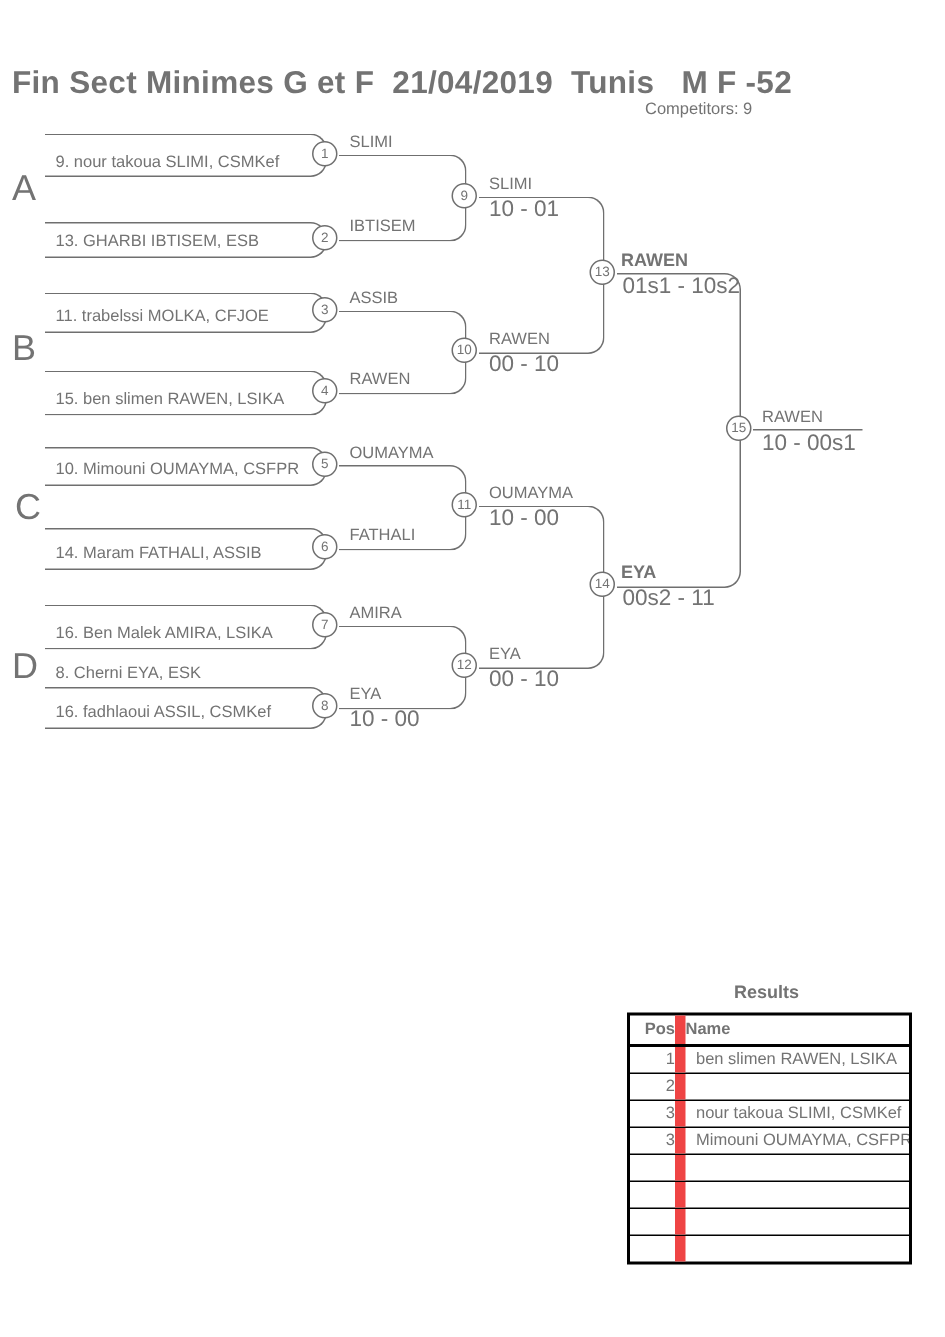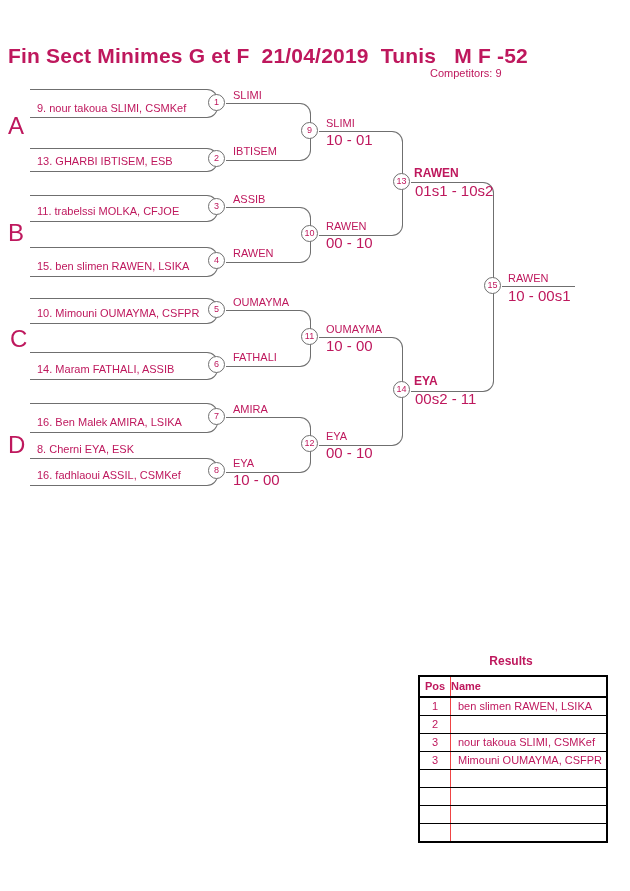--- a/index.html
+++ b/index.html
@@ -1,18 +1,18 @@
 <!DOCTYPE html>
 <html><head>
 <meta charset="utf-8">
 <style>
   html,body { margin:0; padding:0; background:#ffffff; }
   .page {
     position:relative; width:630px; height:891px; background:#fff;
-    font-family:"Liberation Sans", sans-serif; color:#be185d; overflow:hidden;
+    font-family:"Liberation Sans", sans-serif; color:#737373; overflow:hidden;
   }
   .title {
     position:absolute; left:0; top:44px; width:536px; text-align:center;
     font-size:21px; font-weight:bold; white-space:pre; letter-spacing:0.2px;
   }
   .competitors {
     position:absolute; left:430px; top:67px; width:170px; text-align:left; font-size:11px;
   }
   .groupletter { position:absolute; font-size:24px; line-height:24px; }
 
@@ -34,21 +34,21 @@
   .hline { position:absolute; border-top:1px solid #6f6f6f; }
 
   
   .rtitle { position:absolute; left:418px; top:654px; width:186px; text-align:center; font-size:12px; font-weight:bold; }
   .rtable { position:absolute; left:418px; top:675px; width:186px; border:2px solid #000; background:#fff; }
   .trow { display:flex; height:17px; border-bottom:1px solid #000; }
   .trow:last-child { border-bottom:none; }
   .trow.thead { height:19px; border-bottom:2px solid #000; font-weight:bold; }
   .tc { font-size:11px; line-height:17px; overflow:hidden; white-space:nowrap; }
   .thead .tc { line-height:19px; text-align:center; }
-  .tc.pos { width:30px; flex:none; border-right:1px solid #ef4444; text-align:center; }
+  .tc.pos { width:30px; flex:none; border-right:7px solid #ef4444; text-align:right; }
   .tc.name { flex:1; padding-left:7px; }
   .thead .tc.name { padding-left:0; text-align:left; }
 </style>
 </head>
 <body>
 
 <div class="page">
 
   <div class="title">Fin Sect Minimes G et F  21/04/2019  Tunis   M F -52</div>
   <div class="competitors">Competitors: 9</div>

